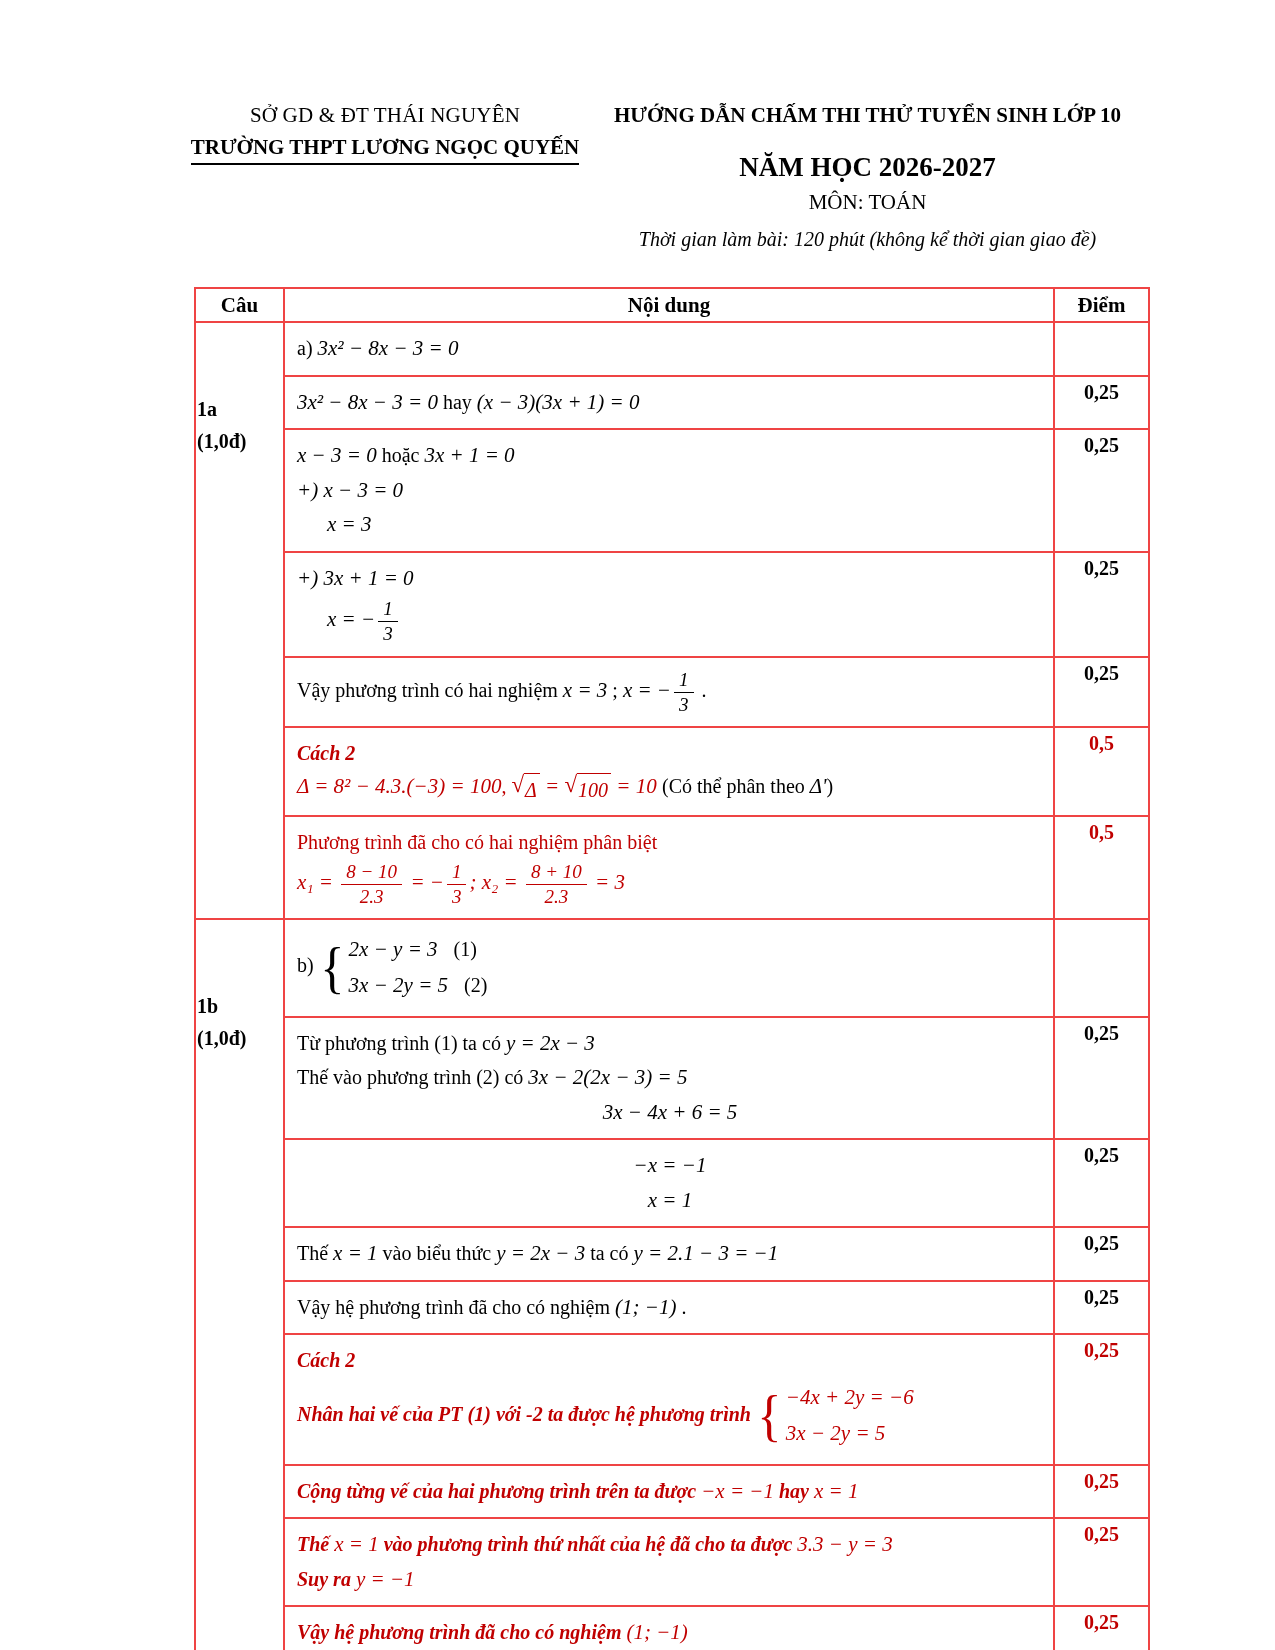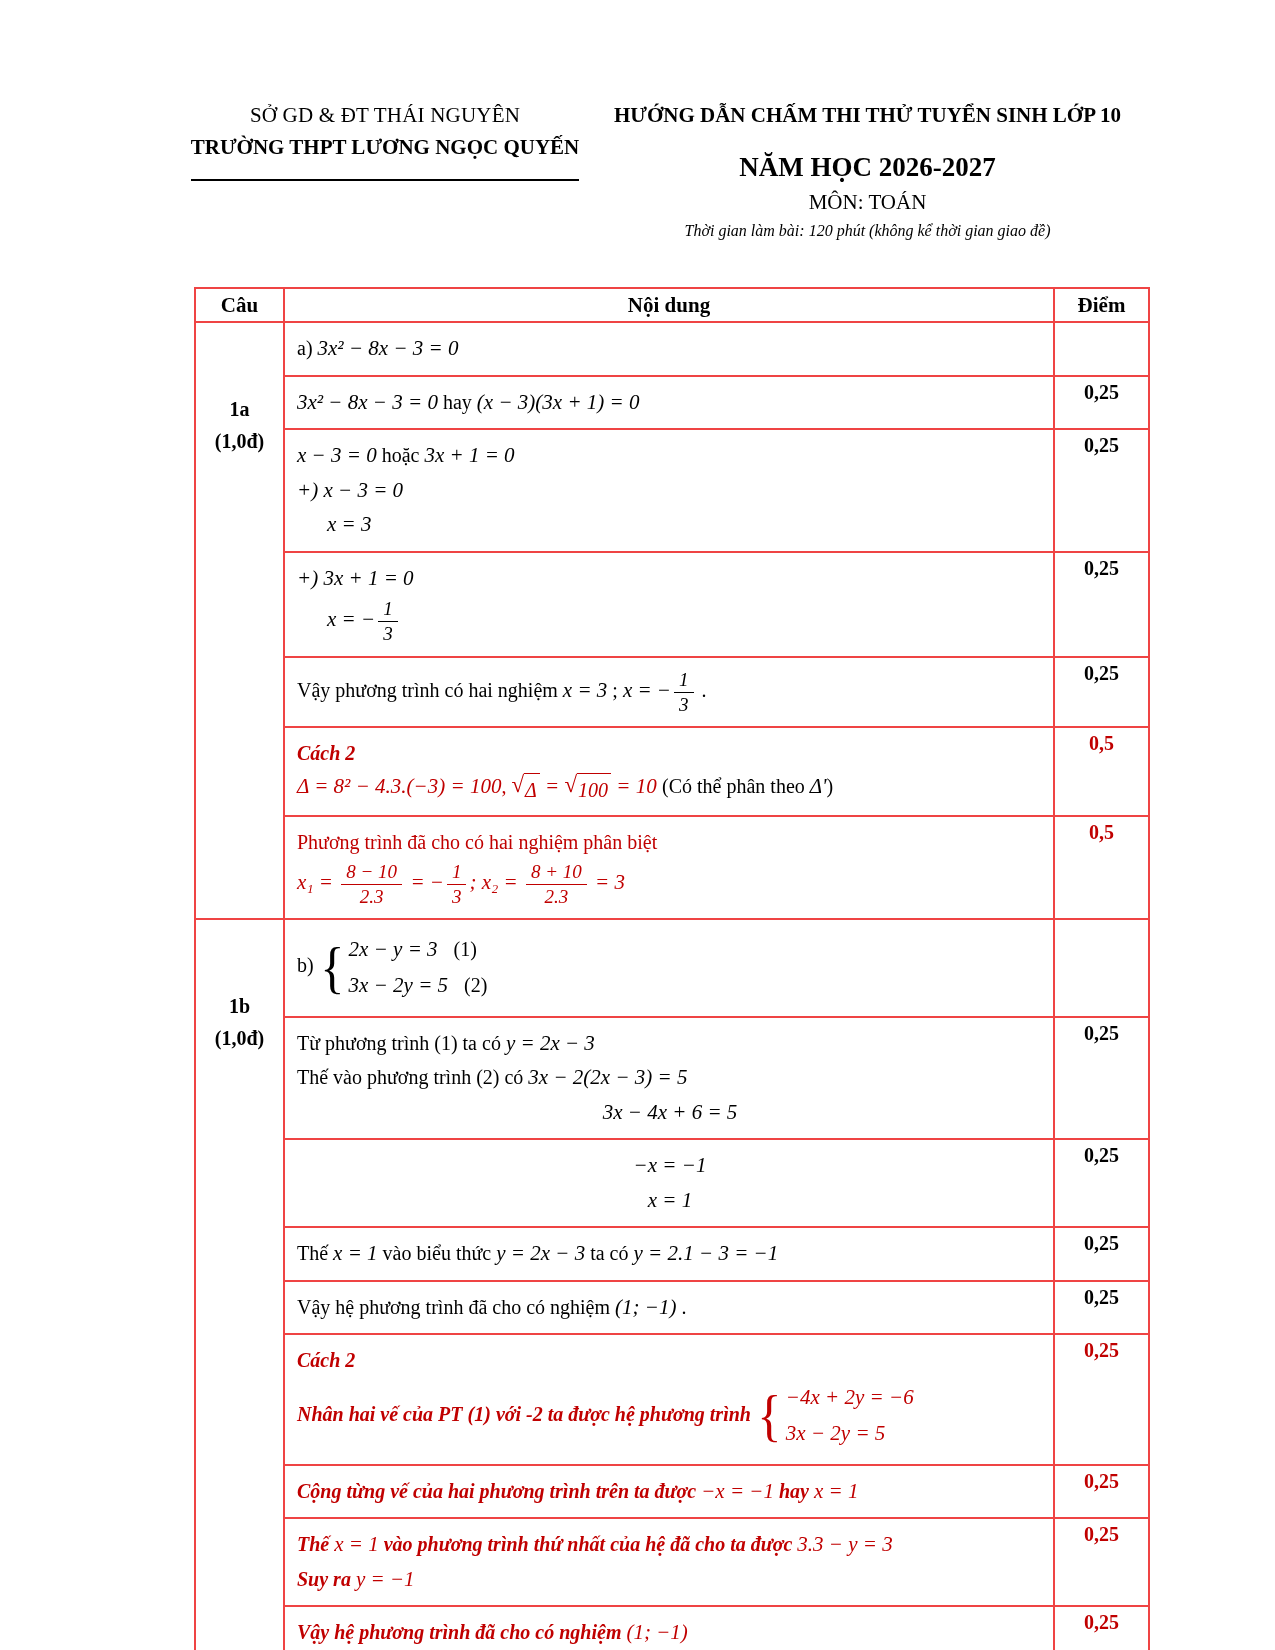--- a/index.html
+++ b/index.html
@@ -3,35 +3,35 @@
 <meta charset="utf-8">
 <style>
   html,body{margin:0;padding:0;background:#ffffff;}
   body{font-family:"Liberation Serif","DejaVu Serif",serif;color:#000;}
   .page{position:relative;width:1221px;height:1650px;background:#fff;overflow:hidden;text-decoration:underline;}
 
   
   .doc-header-left{position:absolute;left:165px;top:103px;width:440px;text-align:center;}
   .org1{font-size:21px;letter-spacing:.2px;}
   .org2{font-size:21px;font-weight:bold;margin-top:7px;display:inline-block;
-        border-bottom:2px solid #000;padding-bottom:19px;}
+        border-bottom:2px solid #000;padding-bottom:3px;}
   .doc-header-right{position:absolute;left:580px;top:103px;width:575px;text-align:center;}
   .t1{font-size:21px;font-weight:bold;}
   .t2{font-size:27px;font-weight:bold;margin-top:24px;text-align:center;}
   .t3{font-size:21px;margin-top:7px;}
-  .t4{font-size:16px;font-style:italic;margin-top:7px;}
+  .t4{font-size:20px;font-style:italic;margin-top:13px;}
 
   
   table.grading-table{position:absolute;left:194px;top:287px;width:954px;
         border-collapse:collapse;table-layout:fixed;}
   .col-cau{width:89px;} .col-noidung{width:770px;} .col-diem{width:95px;}
   .grading-table th,.grading-table td{border:2px solid #ef4444;}
   .grading-table{border:2px solid #000;}
   .grading-table th{font-size:21px;font-weight:bold;height:30px;padding:1px 2px;}
-  .cau-cell{text-align:center;vertical-align:top;padding-top:70px;
+  .cau-cell{vertical-align:top;padding-top:70px;
         font-weight:bold;font-size:20px;line-height:1.6;}
   .content-cell{vertical-align:top;padding:7px 10px 7px 12px;font-size:20px;}
   .point-cell{text-align:center;vertical-align:top;padding-top:4px;
         font-weight:bold;font-size:20px;}
   .line{line-height:1.5;margin:3px 0;min-height:24px;}
   .line.center{text-align:center;}
   .tx{font-style:normal;}
   .m{font-style:italic;font-size:21px;}
   .bi{font-weight:bold;font-style:italic;margin-top:32px;}
   .red{color:var(--accent-red,#C00000);}

